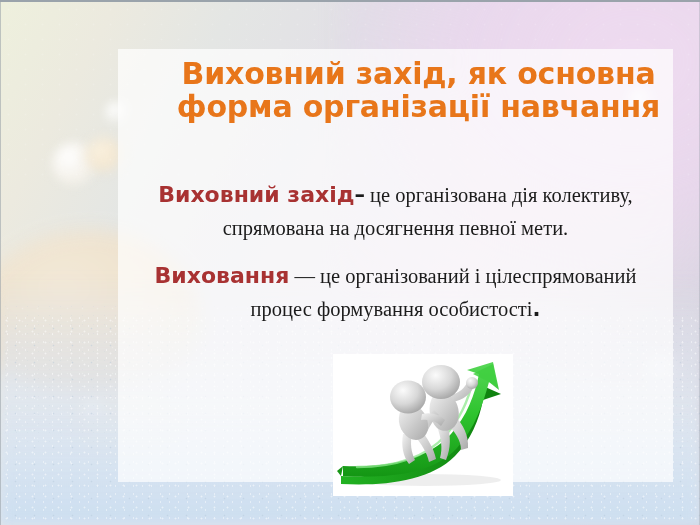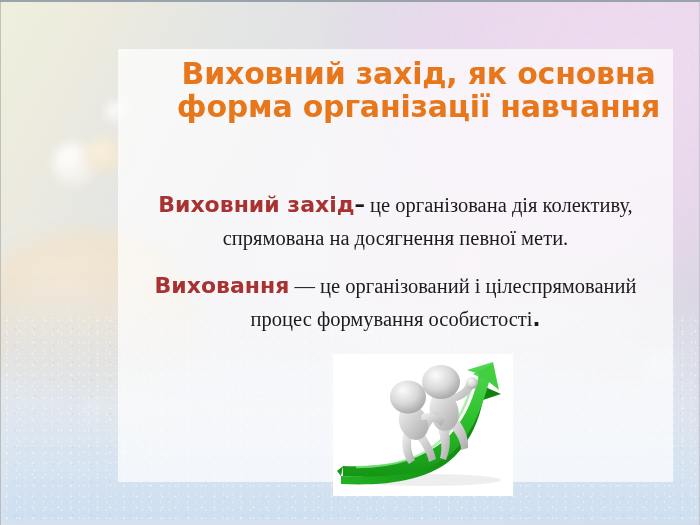--- a/index.html
+++ b/index.html
@@ -176,21 +176,21 @@
     line-height: 33px;
     color: #E8761A;
     letter-spacing: -0.2px;
     margin-left: 23px;
   }
 
   
   .body-block {
     position: absolute;
     left: 118px;
-    top: 186px;
+    top: 176px;
     width: 555px;
     text-align: center;
     color: #1b1b1b;
   }
   .para {
     font-family: "Liberation Serif", serif;
     font-size: 20.5px;
     line-height: 33px;
     margin: 0;
     padding: 0 14px;

